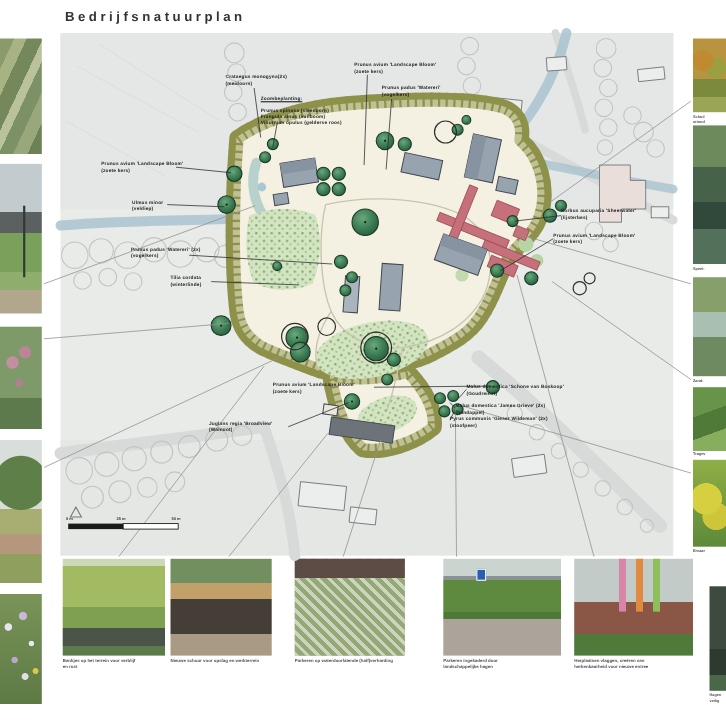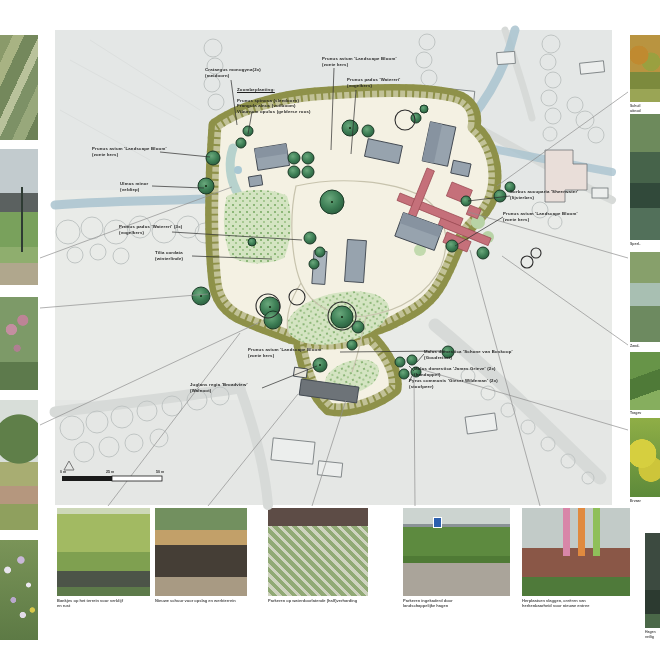--- a/index.html
+++ b/index.html
@@ -35,20 +35,21 @@
   .phB4{background:linear-gradient(180deg,#ccd4d0 0 18%,#8a9296 18% 22%,#5d8a3f 22% 55%,#4f7a35 55% 62%,#aaa49a 62%);}
   .phB4::after{content:"";position:absolute;left:28%;top:10%;width:7px;height:9px;background:#2b5fae;border:1px solid #fff;}
   .phB5{background-repeat:no-repeat,no-repeat;background-size:100% 55%,100% 100%;
         background-image:linear-gradient(90deg,transparent 0 38%,#d886a8 38% 44%,transparent 44% 52%,#e08a3f 52% 58%,transparent 58% 66%,#8fbf5a 66% 72%,transparent 72%),linear-gradient(180deg,#c2cbc8 0 45%,#8a5747 45% 78%,#4f7a3a 78%);}
 </style>
 </head>
 <body>
 
 <div id="page">
 
+  <div class="title">Bedrijfsnatuurplan</div>
 
   <div class="ph phL1" style="left:0;top:35px;width:38px;height:105px"></div>
   <div class="ph phL2" style="left:0;top:149px;width:38px;height:136px"></div>
   <div class="ph phL3" style="left:0;top:297px;width:38px;height:93px"></div>
   <div class="ph phL4" style="left:0;top:400px;width:38px;height:130px"></div>
   <div class="ph phL5" style="left:0;top:540px;width:38px;height:100px"></div>
 
   <div class="ph phR1" style="left:630px;top:35px;width:30px;height:67px"></div>
   <div class="cap capR" style="left:630px;top:104px;width:30px">Schuil
 uitnod</div>

